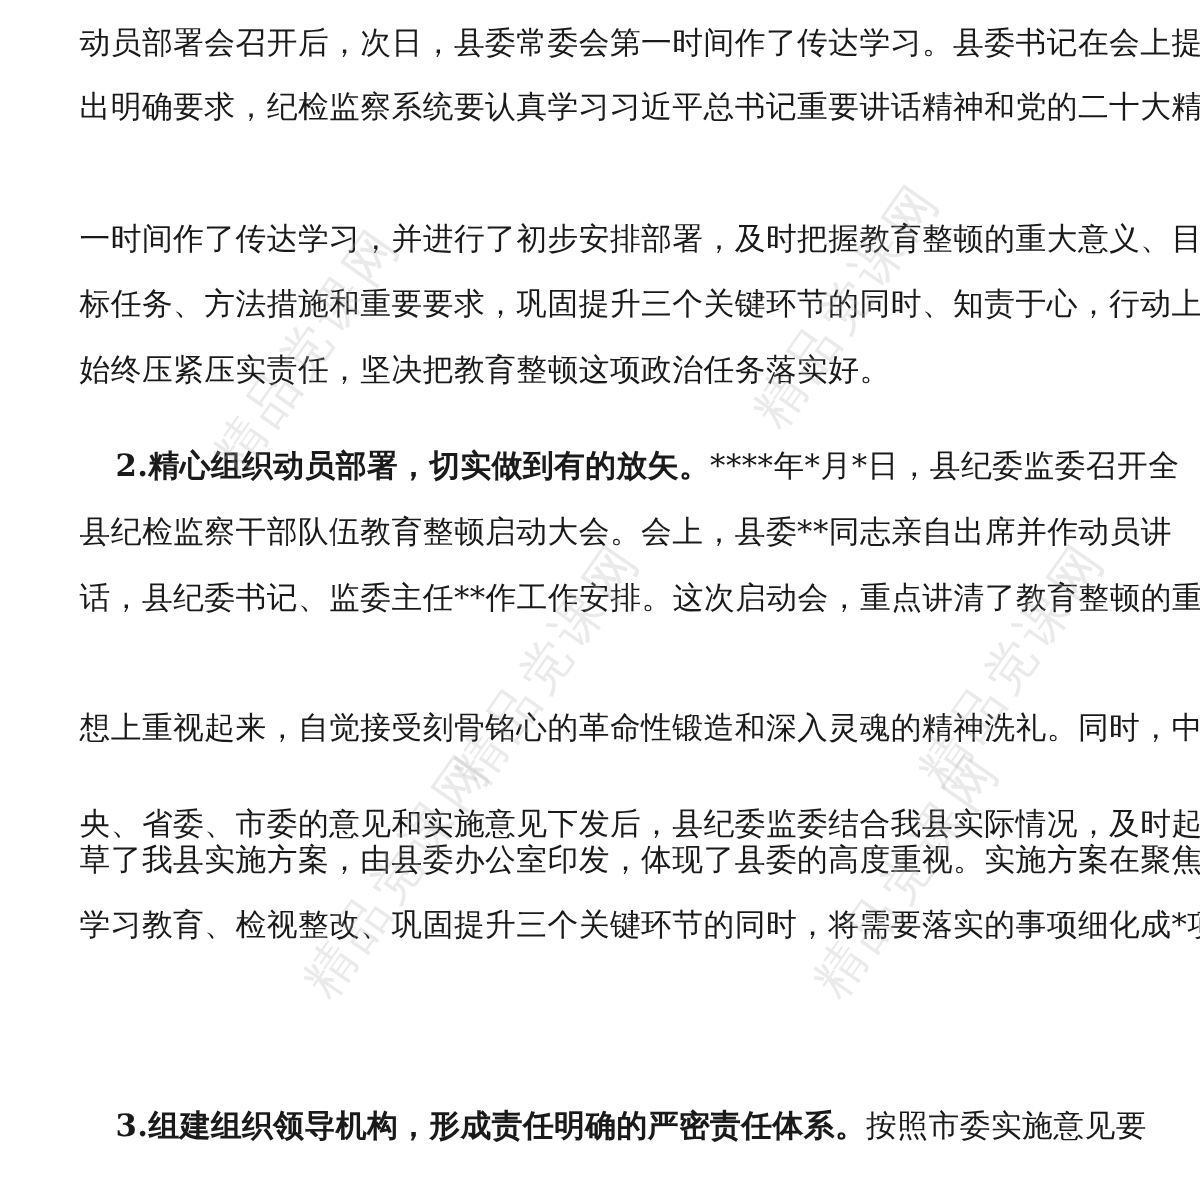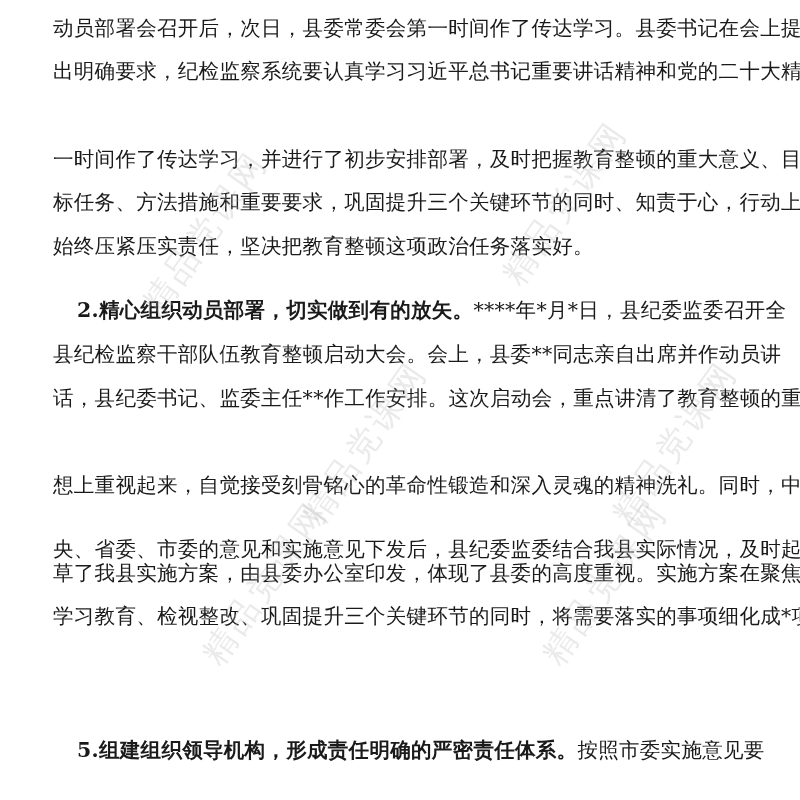--- a/index.html
+++ b/index.html
@@ -57,21 +57,21 @@
     <span class="bold">2.精心组织动员部署，切实做到有的放矢。</span><span>****年*月*日，县纪委监委召开全</span>
   </div>
   <div class="line" style="top:340px">县纪检监察干部队伍教育整顿启动大会。会上，县委**同志亲自出席并作动员讲</div>
   <div class="line" style="top:384px">话，县纪委书记、监委主任**作工作安排。这次启动会，重点讲清了教育整顿的重</div>
   <div class="line" style="top:471px">想上重视起来，自觉接受刻骨铭心的革命性锻造和深入灵魂的精神洗礼。同时，中</div>
   <div class="line" style="top:535px">央、省委、市委的意见和实施意见下发后，县纪委监委结合我县实际情况，及时起</div>
   <div class="line" style="top:559px">草了我县实施方案，由县委办公室印发，体现了县委的高度重视。实施方案在聚焦</div>
   <div class="line" style="top:602px">学习教育、检视整改、巩固提升三个关键环节的同时，将需要落实的事项细化成*项</div>
 
   <div class="line indent" style="top:736px">
-    <span class="bold">5.组建组织领导机构，形成责任明确的严密责任体系。</span><span>按照市委实施意见要</span>
+    <span class="bold">3.组建组织领导机构，形成责任明确的严密责任体系。</span><span>按照市委实施意见要</span>
   </div>
 
   <div class="watermark" style="left:80px; top:210px">精品党课网</div>
   <div class="watermark" style="left:440px; top:180px">精品党课网</div>
   <div class="watermark" style="left:240px; top:420px">精品党课网</div>
   <div class="watermark" style="left:550px; top:420px">精品党课网</div>
   <div class="watermark" style="left:140px; top:560px">精品党课网</div>
   <div class="watermark" style="left:480px; top:560px">精品党课网</div>
 </div>
 

